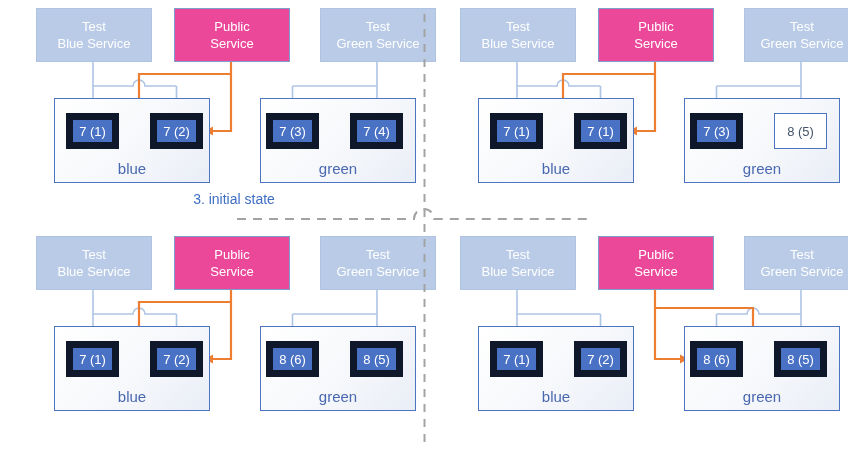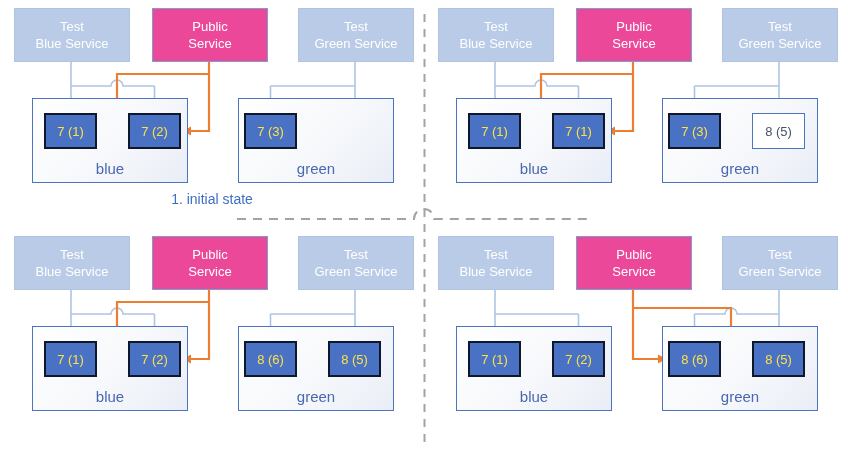--- a/index.html
+++ b/index.html
@@ -1,20 +1,20 @@
 <!DOCTYPE html>
 <html><head>
 <meta charset="utf-8">
 <style>
   html,body { margin:0; padding:0; background:#ffffff; }
   #stage {
     position:relative; width:848px; height:456px; background:#ffffff;
     font-family:"Liberation Sans", sans-serif; overflow:hidden;
   }
-  .quadrant { position:absolute; width:424px; height:228px; }
+  .quadrant { position:absolute; width:424px; height:228px;margin-left:22px; }
 
   .svc {
     position:absolute; top:8px; width:114px; height:52px;
     display:flex; flex-direction:column; justify-content:center;
     text-align:center; color:#ffffff; font-size:13px; line-height:17px;
   }
   .svc.light { background:#b9cbe6; border:1px solid #afc4e2; }
   .svc.dark  { background:#ec4899; border:1px solid #7b9ecf; }
 
   .env {
@@ -28,21 +28,21 @@
     text-align:center; color:#4a68b0; font-size:15px;
   }
   .env-blue  { left:32px; }
   .env-green { left:238px; }
 
   .pod {
     position:absolute; top:113px; width:53px; height:36px;
     display:flex; align-items:center; justify-content:center;
     font-size:13px; box-sizing:border-box;
   }
-  .pod.filled  { background:#4a72c4; color:#fde047; border:2px solid #0f172a; }
+  .pod.filled  { background:#4a72c4; color:#ffffff; border:7px solid #0f172a; }
   .pod.outline { background:#ffffff; color:#44546a; border:1.5px solid #4d74c0; }
   .pod-1 { left:44px; }  .pod-2 { left:128px; }
   .pod-3 { left:244px; } .pod-4 { left:328px; }
 
   .caption {
     position:absolute; top:191px; left:0; width:424px;
     text-align:center; color:#3e6ec4; font-size:14px;
   }
 
   svg.connectors, svg#dividers { position:absolute; left:0; top:0; pointer-events:none; }
@@ -88,21 +88,22 @@
     </div>
     <div class="env env-blue">
       <div class="env-label">blue</div>
     </div>
     <div class="env env-green">
       <div class="env-label">green</div>
     </div>
     <div class="pod pod-1 filled">7 (1)</div>
     <div class="pod pod-2 filled">7 (2)</div>
     <div class="pod pod-3 filled">7 (3)</div>
-    <div class="caption">1. initial state</div>
+    <div class="pod pod-4 filled">7 (4)</div>
+    <div class="caption">3. initial state</div>
   </div>
 
   <div class="quadrant" style="left:424px;top:0">
     <svg class="connectors" width="424" height="228">
       <path class="cblue" d="M71,60 V104"></path>
         <polygon class="ablue" points="66.5,104 75.5,104 71,112"></polygon>
       <path class="cblue" d="M71,86 L111,86 A6,6 0 0 1 123,86 L154.5,86"></path>
       <path class="cblue" d="M154.5,86 V104"></path>
         <polygon class="ablue" points="150,104 159,104 154.5,112"></polygon>
       <path class="cblue" d="M355,60 V104"></path>

